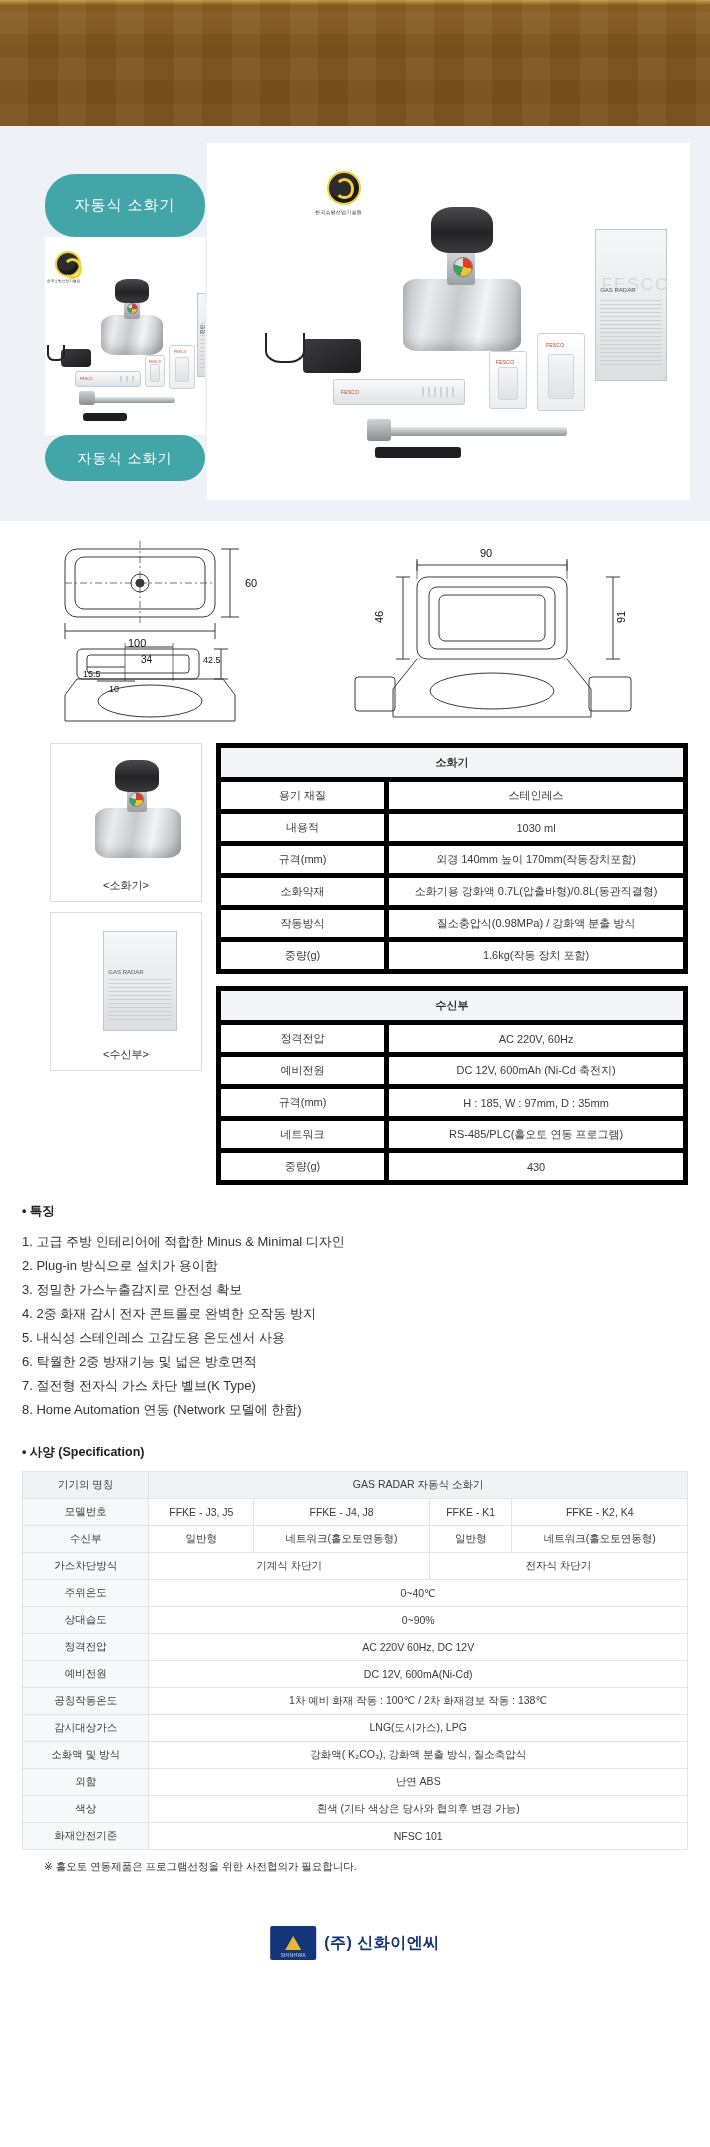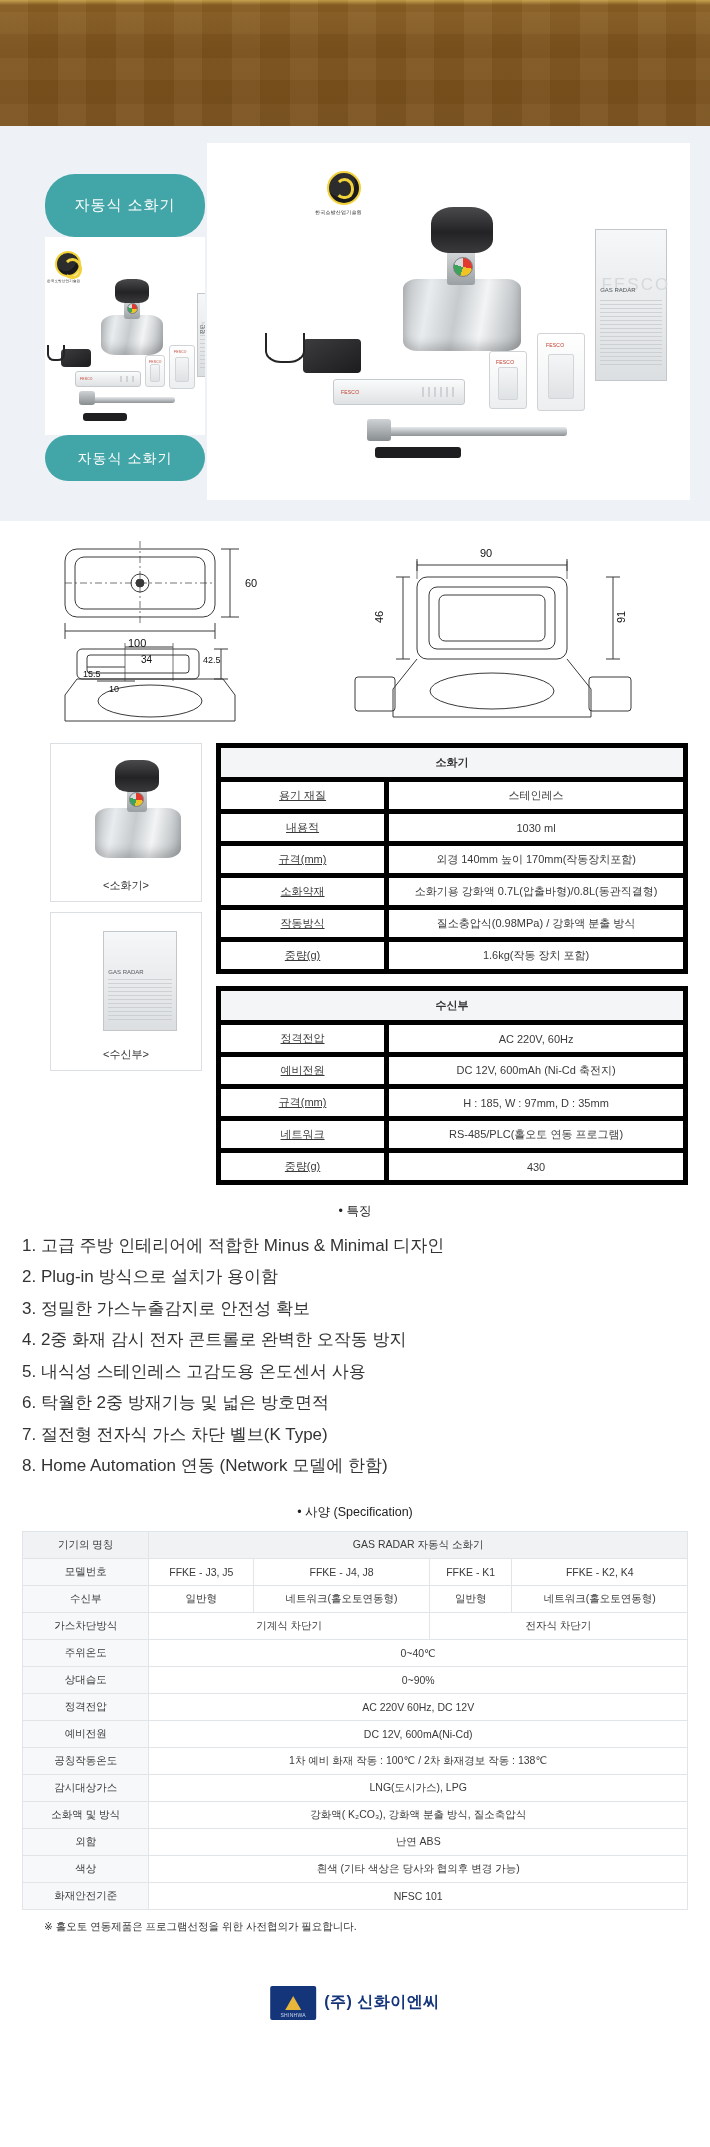--- a/index.html
+++ b/index.html
@@ -132,28 +132,28 @@
   .img-card { border: 1px solid #dcdfe2; background: #fff; padding: 8px; margin-bottom: 10px; }
   .img-card .frame { height: 120px; position: relative; overflow: hidden; background: #fff; }
   .img-card .cap { text-align: center; font-size: 11px; color: #333; margin-top: 6px; }
   .mid-right { flex: 1; }
 
   table.spec { width: 100%; border-collapse: collapse; font-size: 11px; }
   table.spec th, table.spec td {
     border: 5px solid #000000; padding: 6px 4px; text-align: center; color: #3a3a3a; font-weight: normal;
   }
   table.spec th.group { background: #f4f5f6; font-weight: bold; color: #333; padding: 7px 4px; }
-  table.spec td.key { background: #ffffff; width: 36%; font-weight: normal; text-decoration: underline; }
+  table.spec td.key { background: #ffffff; width: 36%; font-weight: normal; }
   .tbl-gap { height: 12px; }
 
   
   .features { padding: 14px 22px 4px 22px; }
-  .sec-head { font-size: 12.5px; font-weight: normal; color: #222; margin-bottom: 10px; text-align: center; }
+  .sec-head { font-size: 12.5px; font-weight: bold; color: #222; margin-bottom: 10px; }
   .features ol { list-style: none; }
-  .features li { font-size: 17px; line-height: 1.85; color: #333; }
+  .features li { font-size: 13px; line-height: 1.85; color: #333; }
   .features .note { font-size: 9.5px; color: #555; padding-left: 14px; }
 
   
   .spec-sec { padding: 18px 22px 8px 22px; }
   table.spec2 { width: 100%; border-collapse: collapse; font-size: 10.5px; }
   table.spec2 th, table.spec2 td {
     border: 1px solid #e2e5e8; padding: 6px 3px; text-align: center; color: #3a3a3a; font-weight: normal;
   }
   table.spec2 td.key { background: #f7f8f9; width: 19%; }
   table.spec2 tr.head td.key { background: #f1f2f3; margin-left: 41px; }

